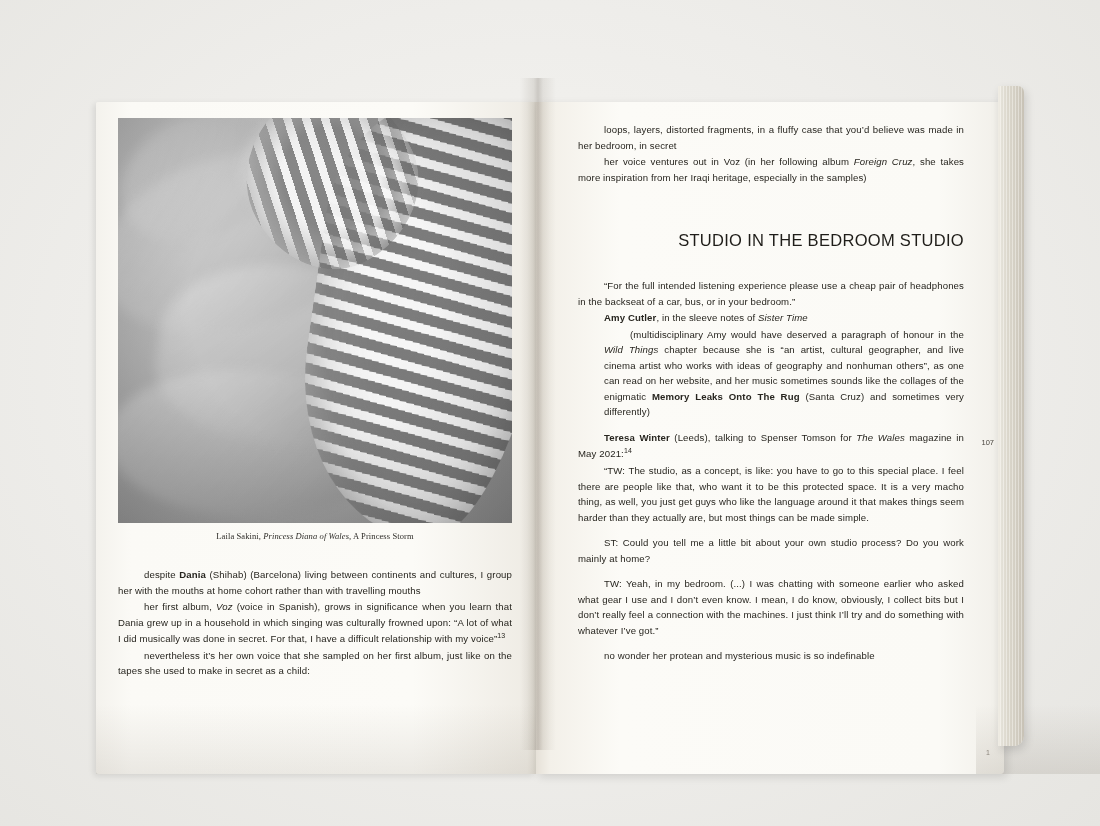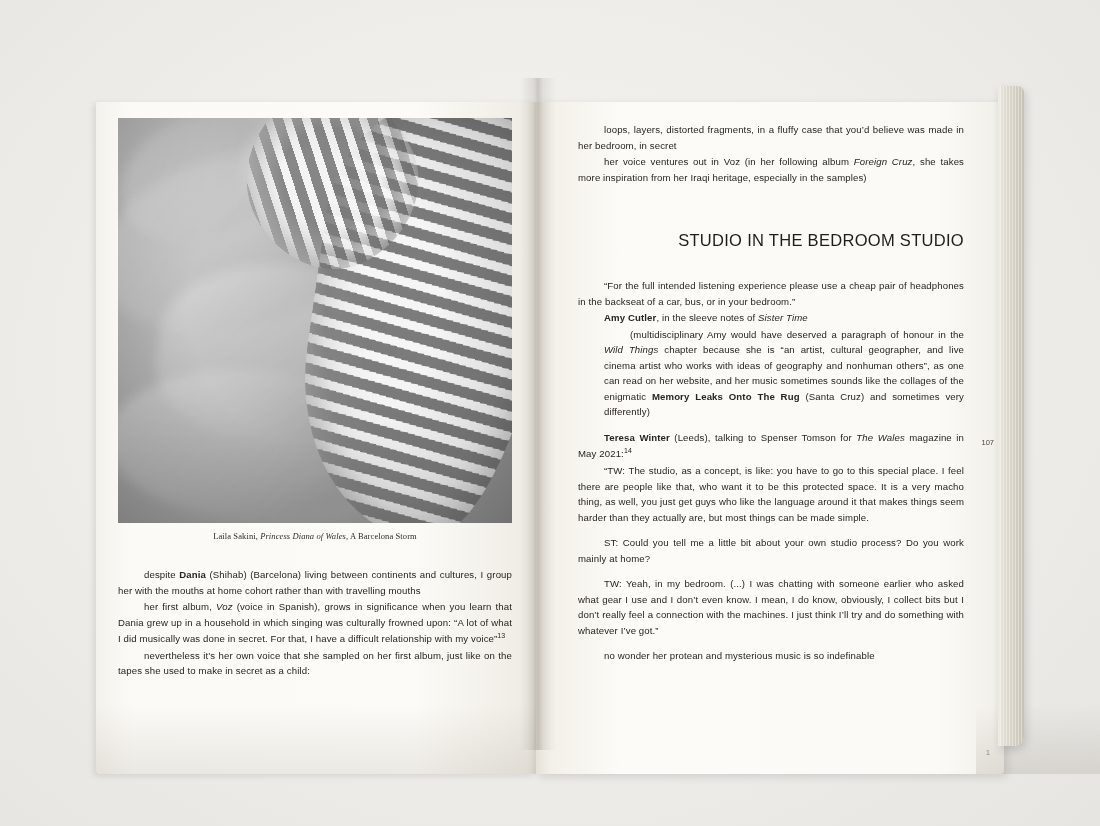--- a/index.html
+++ b/index.html
@@ -259,21 +259,21 @@
           <div class="fold f4"></div>
           <div class="fold f2"></div>
           <div class="fold f3"></div>
           <div class="stripes"></div>
           <div class="stripes2"></div>
           <div class="vignette"></div>
         </div>
         <div class="caption">
           <span>Laila Sakini,</span>
           <span class="it">Princess Diana of Wales,</span>
-          <span>A Barcelona Storm</span>
+          <span>A Princess Storm</span>
         </div>
       </div>
 
       <div class="col left-text">
         <p class="ind">
           despite <span class="bd">Dania</span> (Shihab) (Barcelona) living between continents and cultures, I group her with the mouths at home cohort rather than with travelling mouths
         </p>
         <p class="ind">
           her first album, <span class="it">Voz</span> (voice in Spanish), grows in significance when you learn that Dania grew up in a household in which singing was culturally frowned upon: “A lot of what I did musically was done in secret. For that, I have a difficult relationship with my voice”<span class="sup">13</span>
         </p>

